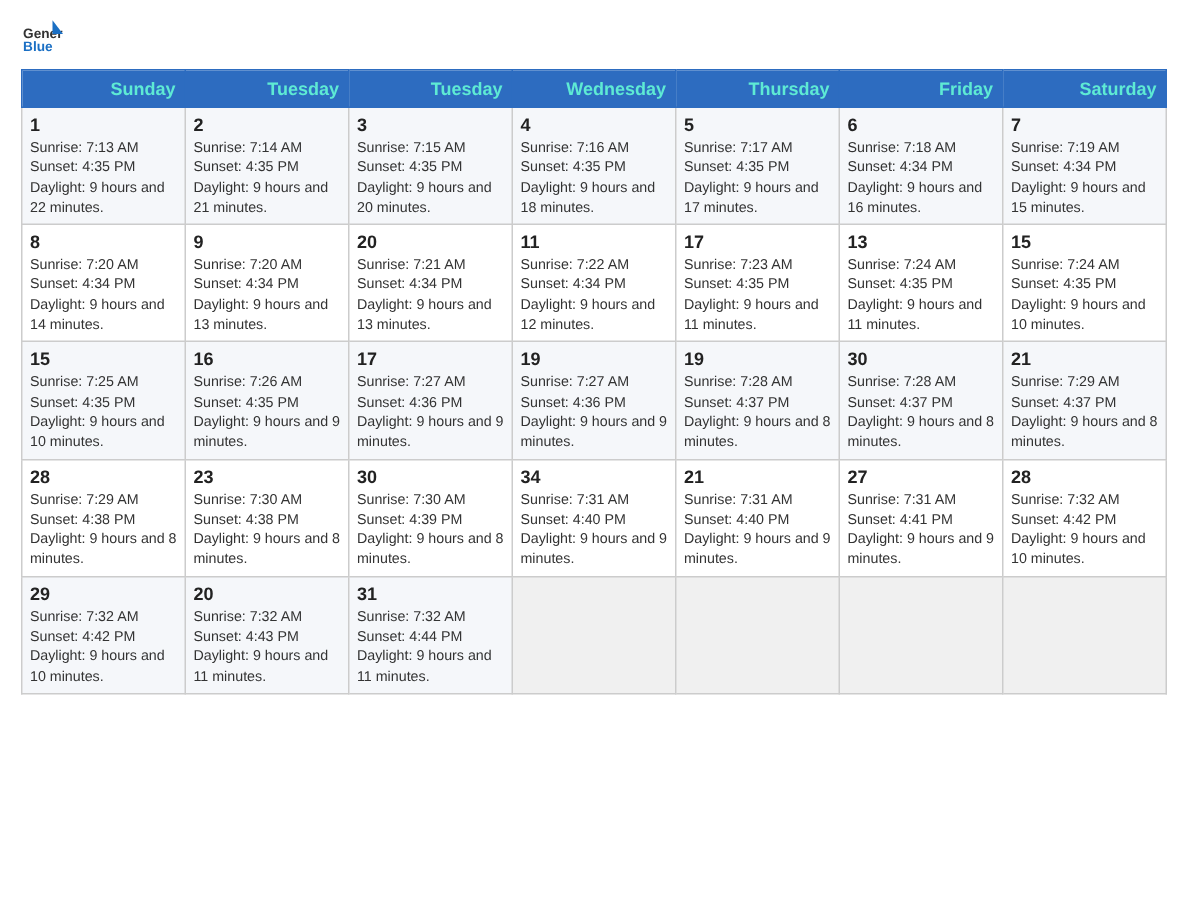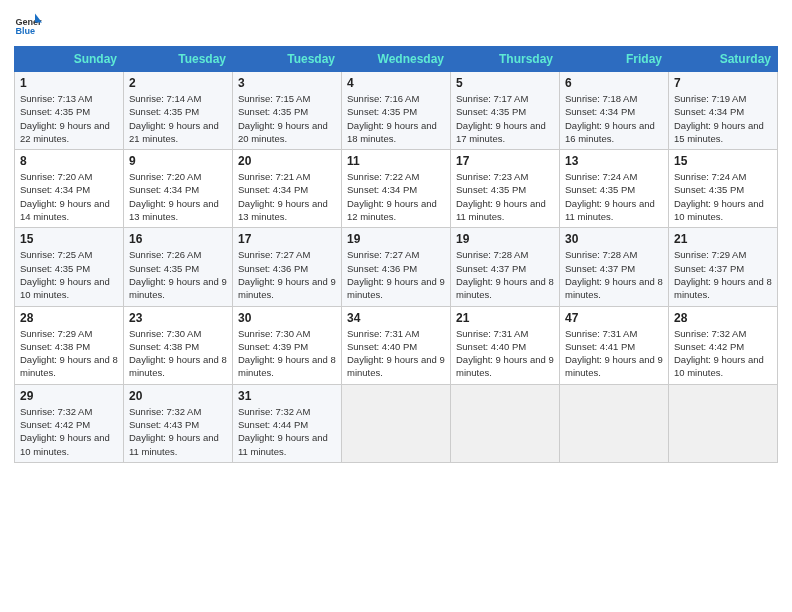--- a/index.html
+++ b/index.html
@@ -224,21 +224,21 @@
           </td>
           <td>
             <span class="day-num">34</span>
             <div class="day-info">Sunrise: 7:31 AM<br>Sunset: 4:40 PM<br>Daylight: 9 hours and 9 minutes.</div>
           </td>
           <td>
             <span class="day-num">21</span>
             <div class="day-info">Sunrise: 7:31 AM<br>Sunset: 4:40 PM<br>Daylight: 9 hours and 9 minutes.</div>
           </td>
           <td>
-            <span class="day-num">47</span>
+            <span class="day-num">27</span>
             <div class="day-info">Sunrise: 7:31 AM<br>Sunset: 4:41 PM<br>Daylight: 9 hours and 9 minutes.</div>
           </td>
           <td>
             <span class="day-num">28</span>
             <div class="day-info">Sunrise: 7:32 AM<br>Sunset: 4:42 PM<br>Daylight: 9 hours and 10 minutes.</div>
           </td>
         </tr>
         <tr>
           <td>
             <span class="day-num">29</span>

